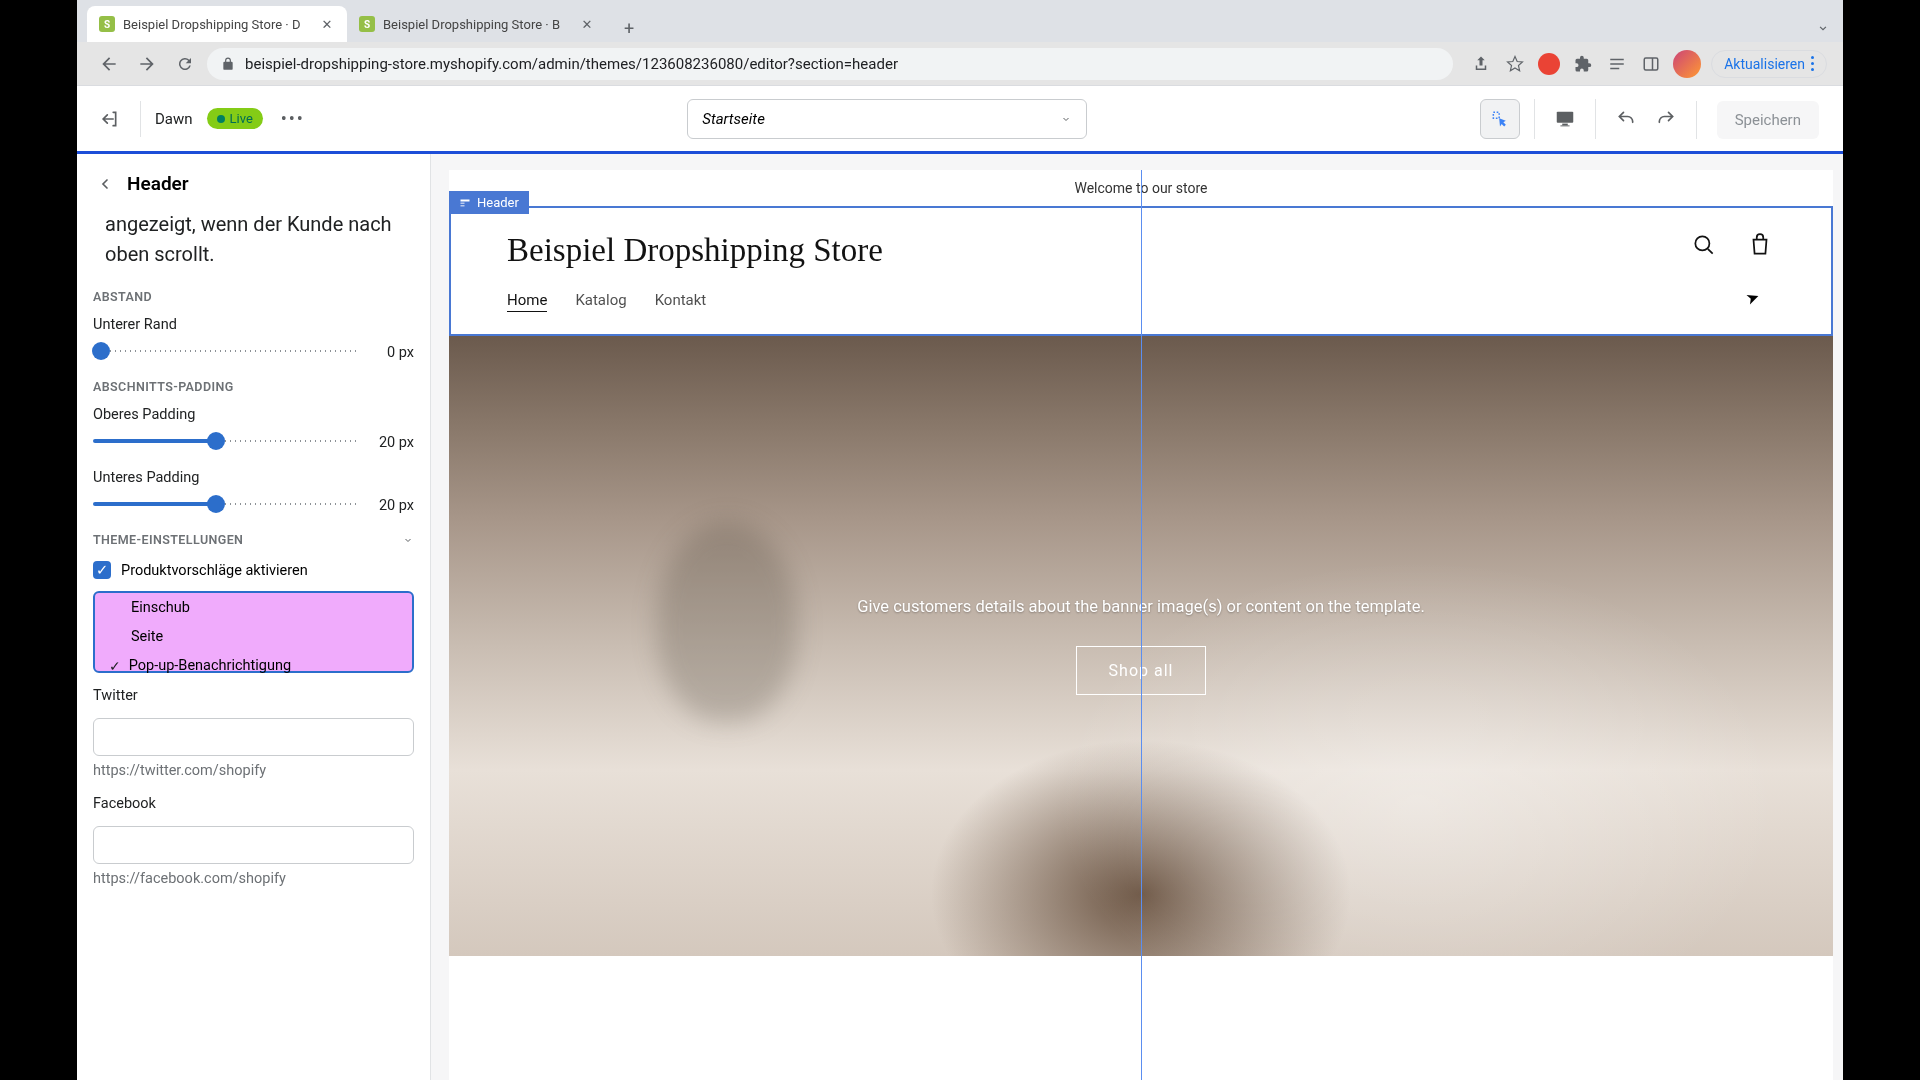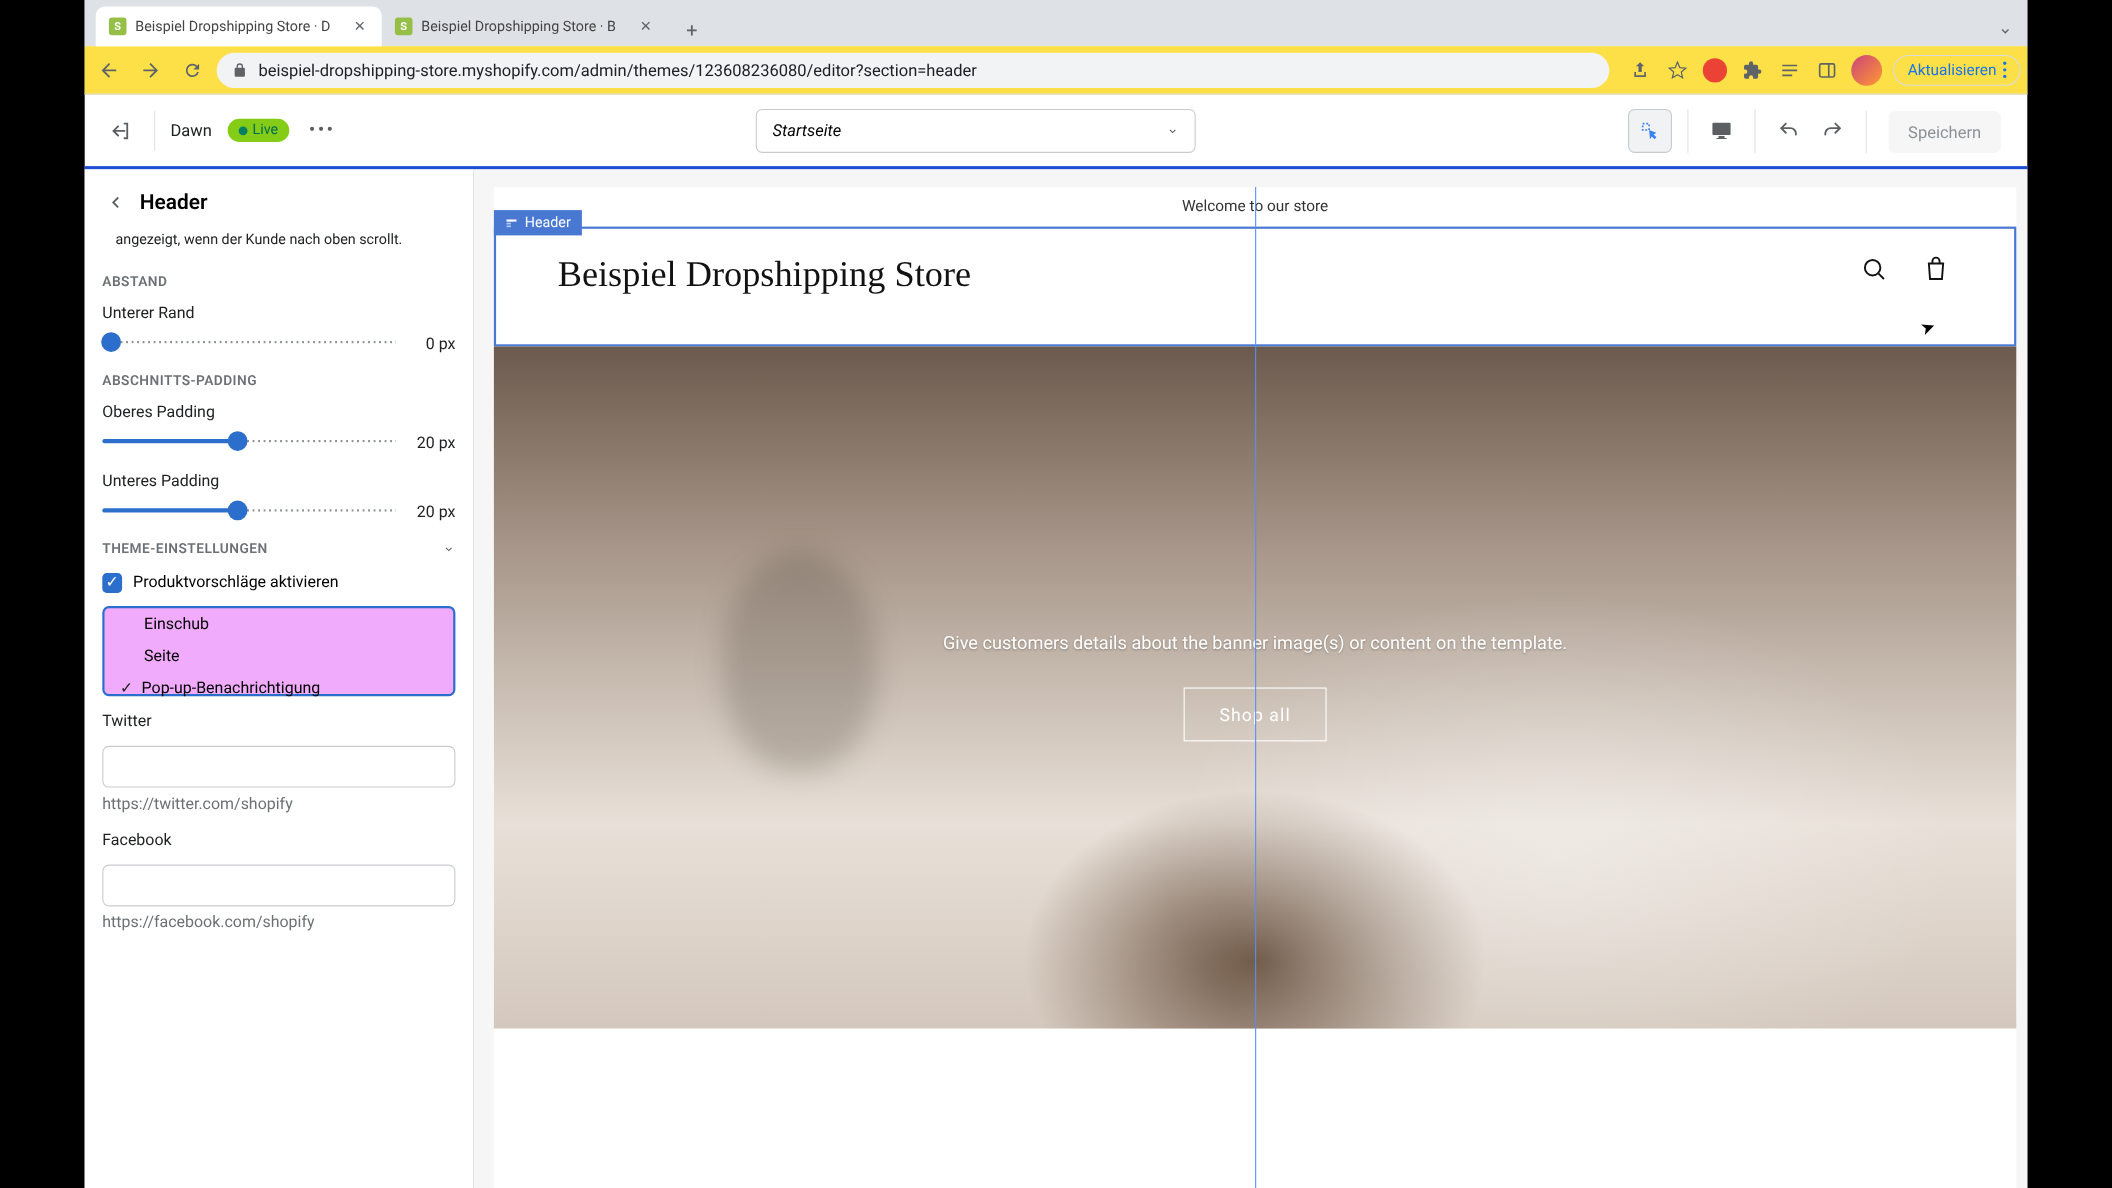--- a/index.html
+++ b/index.html
@@ -8,21 +8,21 @@
   
   
   .tab-strip { height: 42px; background: #dee1e6; display: flex; align-items: flex-end; padding-left: 10px; }
   .tab { height: 36px; background: #fff; border-radius: 8px 8px 0 0; display: flex; align-items: center; padding: 0 12px; margin-right: 0; min-width: 260px; font-size: 13px; color: #444; gap: 8px; }
   .tab.inactive { background: transparent; }
   .tab-close { margin-left: auto; width: 16px; height: 16px; display: flex; align-items: center; justify-content: center; color: #5f6368; cursor: pointer; }
   .new-tab { width: 28px; height: 28px; display: flex; align-items: center; justify-content: center; color: #5f6368; margin-left: 8px; cursor: pointer; font-size: 18px; }
   .tab-arrow { margin-left: auto; width: 28px; height: 28px; display: flex; align-items: center; justify-content: center; color: #5f6368; cursor: pointer; margin-right: 6px; }
   .favicon { width: 16px; height: 16px; background: #95bf47; border-radius: 3px; display: flex; align-items: center; justify-content: center; color: #fff; font-size: 10px; font-weight: bold; }
   
-  .addr-bar { height: 44px; background: #fde047; border-bottom: 1px solid #dadce0; display: flex; align-items: center; padding: 0 6px; gap: 6px; }
+  .addr-bar { height: 44px; background: #e5e5e5; border-bottom: 1px solid #dadce0; display: flex; align-items: center; padding: 0 16px; gap: 6px; }
   .nav-btn { width: 32px; height: 32px; display: flex; align-items: center; justify-content: center; color: #5f6368; cursor: pointer; border-radius: 50%; }
   .url-box { flex: 1; height: 32px; background: #f1f3f4; border-radius: 16px; display: flex; align-items: center; padding: 0 14px; gap: 10px; font-size: 15px; color: #202124; }
   .lock-icon { color: #5f6368; }
   .ext-icons { display: flex; align-items: center; gap: 10px; margin-left: 10px; }
   .ext-icon { width: 24px; height: 24px; display: flex; align-items: center; justify-content: center; color: #5f6368; cursor: pointer; }
   .red-circle { width: 22px; height: 22px; background: #ea4335; border-radius: 50%; }
   .update-btn { border: 1px solid #dadce0; border-radius: 16px; padding: 5px 12px; font-size: 14px; color: #1a73e8; display: flex; align-items: center; gap: 6px; cursor: pointer; }
   .avatar { width: 28px; height: 28px; border-radius: 50%; background: linear-gradient(135deg, #c47, #f93); }
   .menu-dots { display: flex; flex-direction: column; gap: 3px; }
   .menu-dots span { width: 3px; height: 3px; background: #1a73e8; border-radius: 50%; }
@@ -41,21 +41,21 @@
   .tool-group { display: flex; border-left: 1px solid #e1e3e5; padding: 0 10px; }
   .tool-btn { width: 40px; height: 40px; display: flex; align-items: center; justify-content: center; cursor: pointer; color: #5c5f62; }
   .save-btn { background: #f6f6f7; color: #8c9196; border: none; padding: 10px 18px; border-radius: 6px; font-size: 15px; cursor: not-allowed; margin-left: 10px; }
   
   
   .main { display: flex; height: calc(100% - 154px); }
   .sidebar { width: 354px; border-right: 1px solid #e1e3e5; overflow-y: auto; background: #fff; position: relative; }
   .sb-header { display: flex; align-items: center; gap: 14px; padding: 18px 20px 14px; }
   .sb-back { cursor: pointer; color: #5c5f62; }
   .sb-title { font-size: 19px; font-weight: 600; }
-  .sb-desc { padding: 0 28px; font-size: 13px; color: #202223; line-height: 1.5; margin-bottom: 20px; }
+  .sb-desc { padding: 0 28px; font-size: 20px; color: #202223; line-height: 1.5; margin-bottom: 20px; }
   .sb-section-label { padding: 0 16px; font-size: 12.5px; font-weight: 600; color: #6d7175; letter-spacing: 0.4px; margin-bottom: 12px; text-transform: uppercase; }
   .sb-field { padding: 0 16px 18px; }
   .sb-field-label { font-size: 14.5px; color: #202223; margin-bottom: 8px; }
   .slider-row { display: flex; align-items: flex-end; gap: 12px; }
   .slider { flex: 1; position: relative; height: 20px; }
   .slider-track { position: absolute; top: 50%; left: 0; right: 0; height: 2px; transform: translateY(-50%); }
   .slider-track::before { content:""; position:absolute; left:0; right:0; top:0; height:2px; background-image: radial-gradient(circle, #8c9196 1px, transparent 1px); background-size: 5px 2px; }
   .slider-fill { position: absolute; top: 50%; left: 0; height: 4px; background: #2c6ecb; transform: translateY(-50%); border-radius: 2px; }
   .slider-thumb { position: absolute; top: 50%; width: 18px; height: 18px; background: #2c6ecb; border-radius: 50%; transform: translate(-50%, -50%); cursor: grab; }
   .slider-val { font-size: 14.5px; color: #202223; width: 42px; text-align: right; }
@@ -346,20 +346,25 @@
                   <circle cx="10.5" cy="10.5" r="6.5" stroke="#121212" stroke-width="1.6" fill="none"></circle>
                   <line x1="15.5" y1="15.5" x2="20" y2="20" stroke="#121212" stroke-width="1.6"></line>
                 </svg>
               </div>
             <div class="header-icon">
                 <svg width="26" height="26" viewBox="0 0 24 24">
                   <path d="M6 7h12l-1 13H7z M9 7V5a3 3 0 0 1 6 0v2" stroke="#121212" stroke-width="1.6" fill="none"></path>
                 </svg>
               </div>
           </div>
+          <div class="nav">
+            <span class="nav-item active">Home</span>
+            <span class="nav-item">Katalog</span>
+            <span class="nav-item">Kontakt</span>
+          </div>
           <div class="cursor-arrow">➤</div>
         </div>
         <div class="banner">
           <div class="banner-sub">Give customers details about the banner image(s) or content on the template.</div>
           <button class="banner-btn">Shop all</button>
         </div>
       </div>
     </div>
   </div>
 </div>

